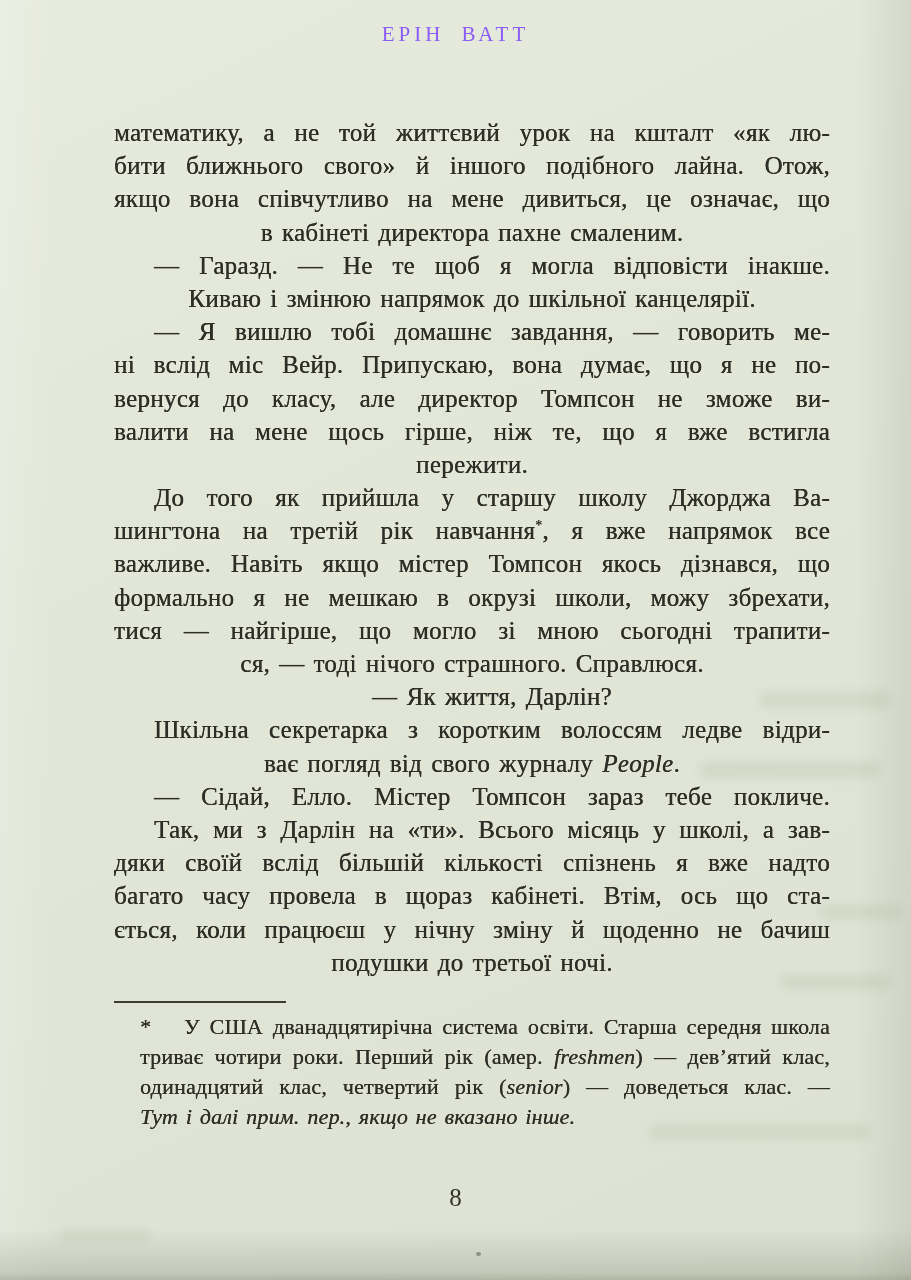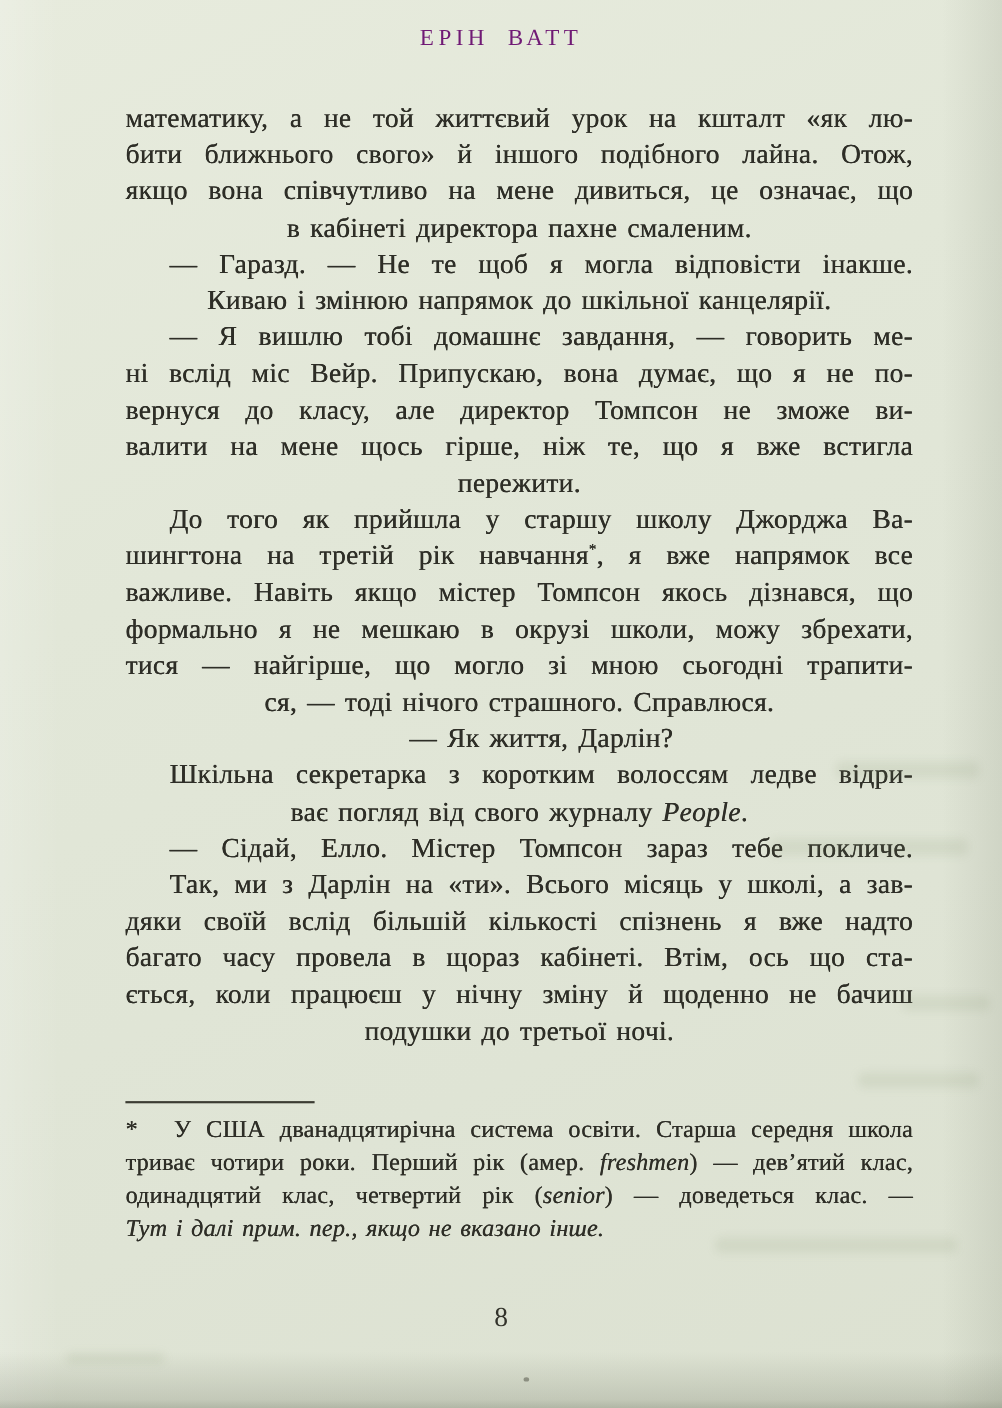--- a/index.html
+++ b/index.html
@@ -9,42 +9,42 @@
     background:
       linear-gradient(to bottom, rgba(0,0,0,0) 96%, rgba(75,82,62,0.18) 99.4%, rgba(75,82,62,0.30) 100%),
       linear-gradient(to right, rgba(255,255,255,0.18) 0%, rgba(0,0,0,0) 6%, rgba(0,0,0,0) 94%, rgba(70,78,58,0.10) 100%),
       linear-gradient(155deg,#e7ebdd 0%, #e2e7d8 35%, #dfe4d5 70%, #dce1d1 100%);
     color:#2e2e27;
   }
   .page{position:absolute;inset:0;}
   .running-header{
     position:absolute;top:22px;left:0;width:100%;
     text-align:center;font-size:21px;letter-spacing:4px;
-    color:#701a75;word-spacing:8px;
+    color:#8b5cf6;word-spacing:8px;
   }
   .body-text{
-    position:absolute;left:114px;top:91px;width:716px;
+    position:absolute;left:114px;top:116px;width:716px;
     font-size:25px;letter-spacing:0.3px;word-spacing:2.5px;
     text-shadow:0.3px 0 0 currentColor;
   }
   .ln{height:33.2px;line-height:33.2px;white-space:normal;text-align:center;}
   .ln.fill{text-align:justify;text-align-last:justify;}
   .ln.ind{padding-left:40px;}
   .it{font-style:italic;}
   sup.fn-ref{font-size:0.55em;vertical-align:super;line-height:0;}
   .footnote-rule{
     position:absolute;left:114px;top:1001px;width:172px;height:2px;
     background:#3c3c33;
   }
   .footnote{
     position:absolute;left:114px;top:1012px;width:716px;
     font-size:22px;letter-spacing:0.2px;word-spacing:2px;
     text-shadow:0.25px 0 0 currentColor;
   }
-  .fn-ln{height:30px;line-height:30px;text-align:left;}
+  .fn-ln{height:30px;line-height:30px;text-align:left;margin-left:26px;}
   .fn-ln.fill{text-align:justify;text-align-last:justify;}
   .fn-marker{display:inline-block;width:44px;}
   .page-number{
     position:absolute;top:1184px;left:0;width:100%;
     text-align:center;font-size:25px;color:#33332b;
   }
   .smudge{
     position:absolute;background:rgba(130,148,112,0.13);
     filter:blur(4px);border-radius:6px;pointer-events:none;
   }

